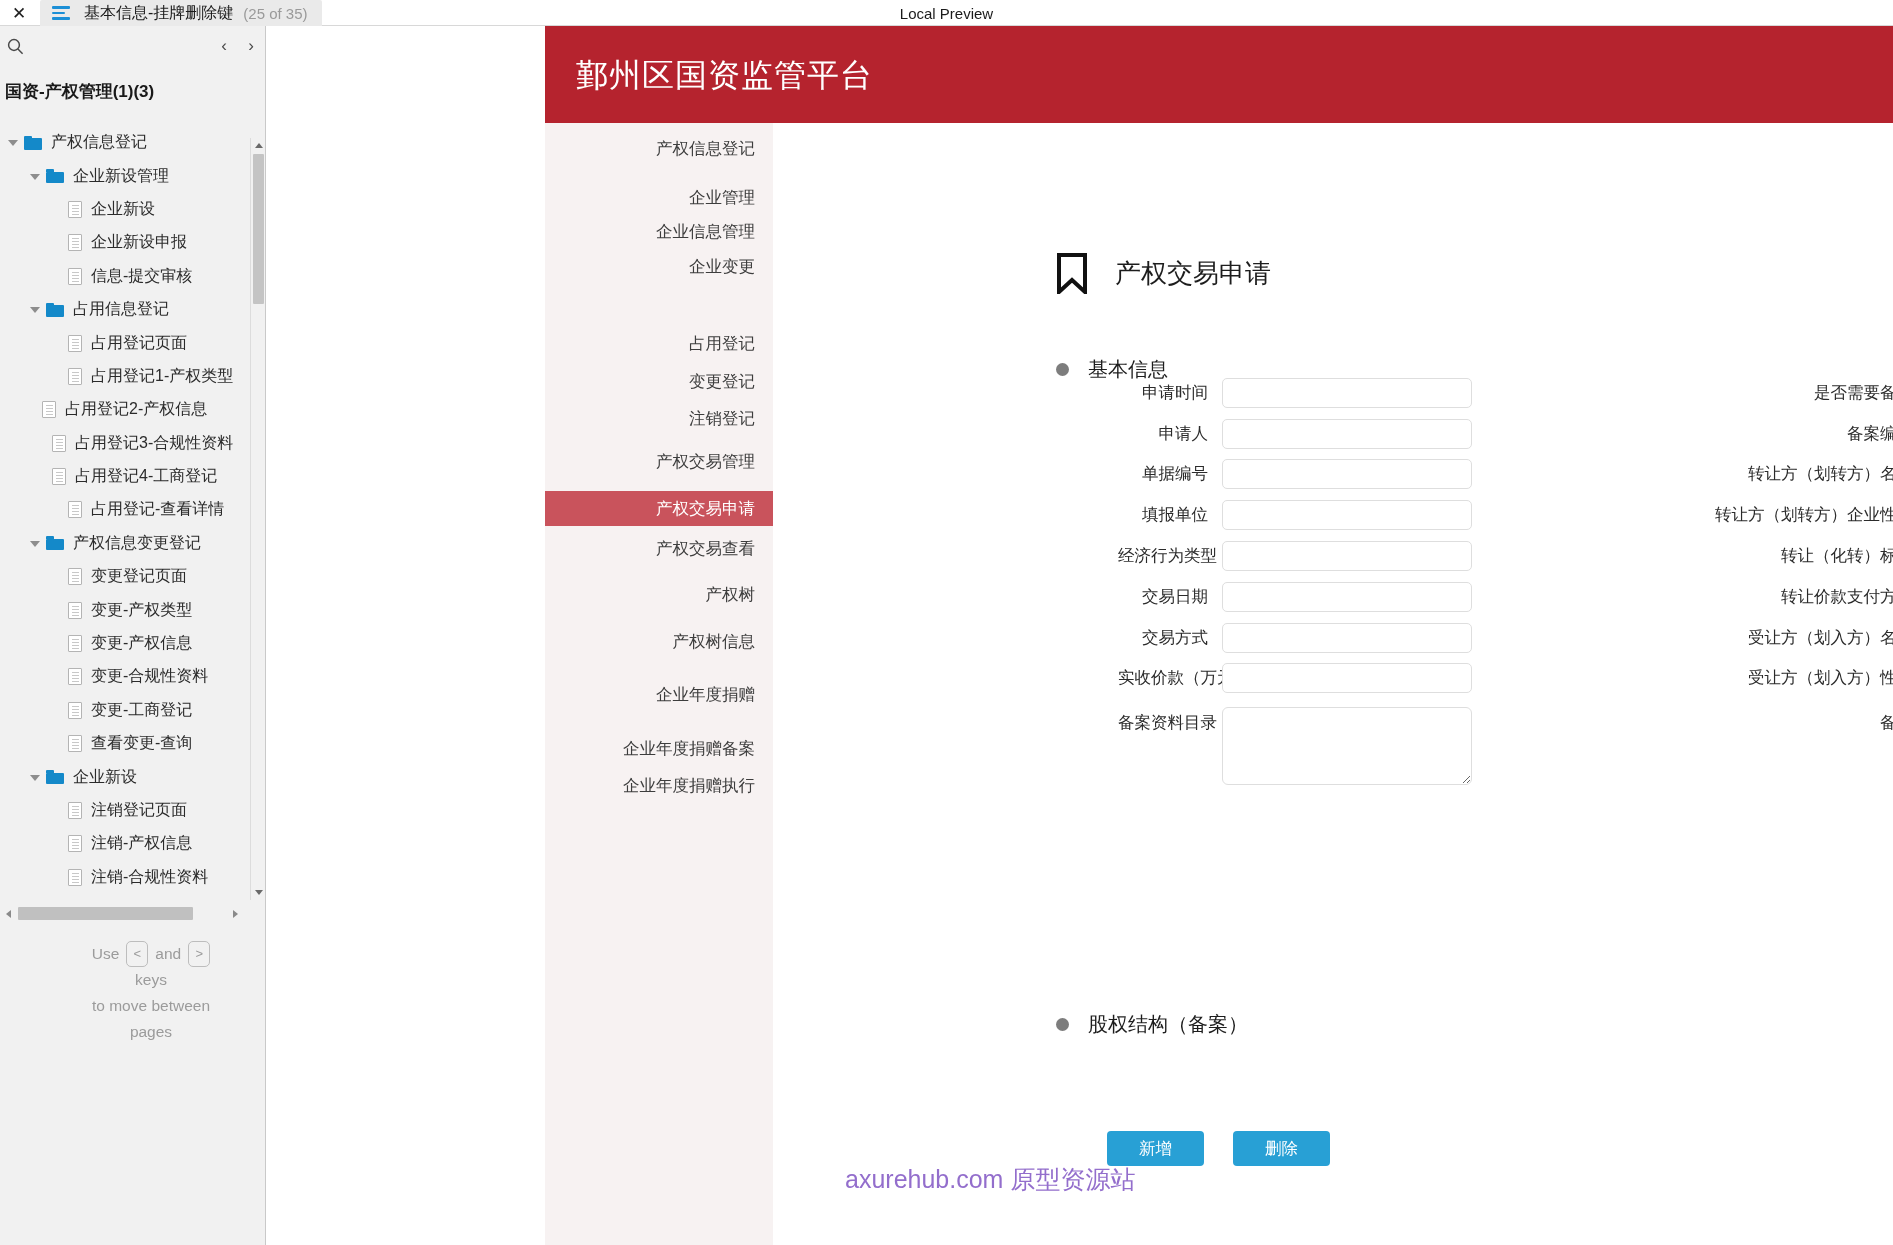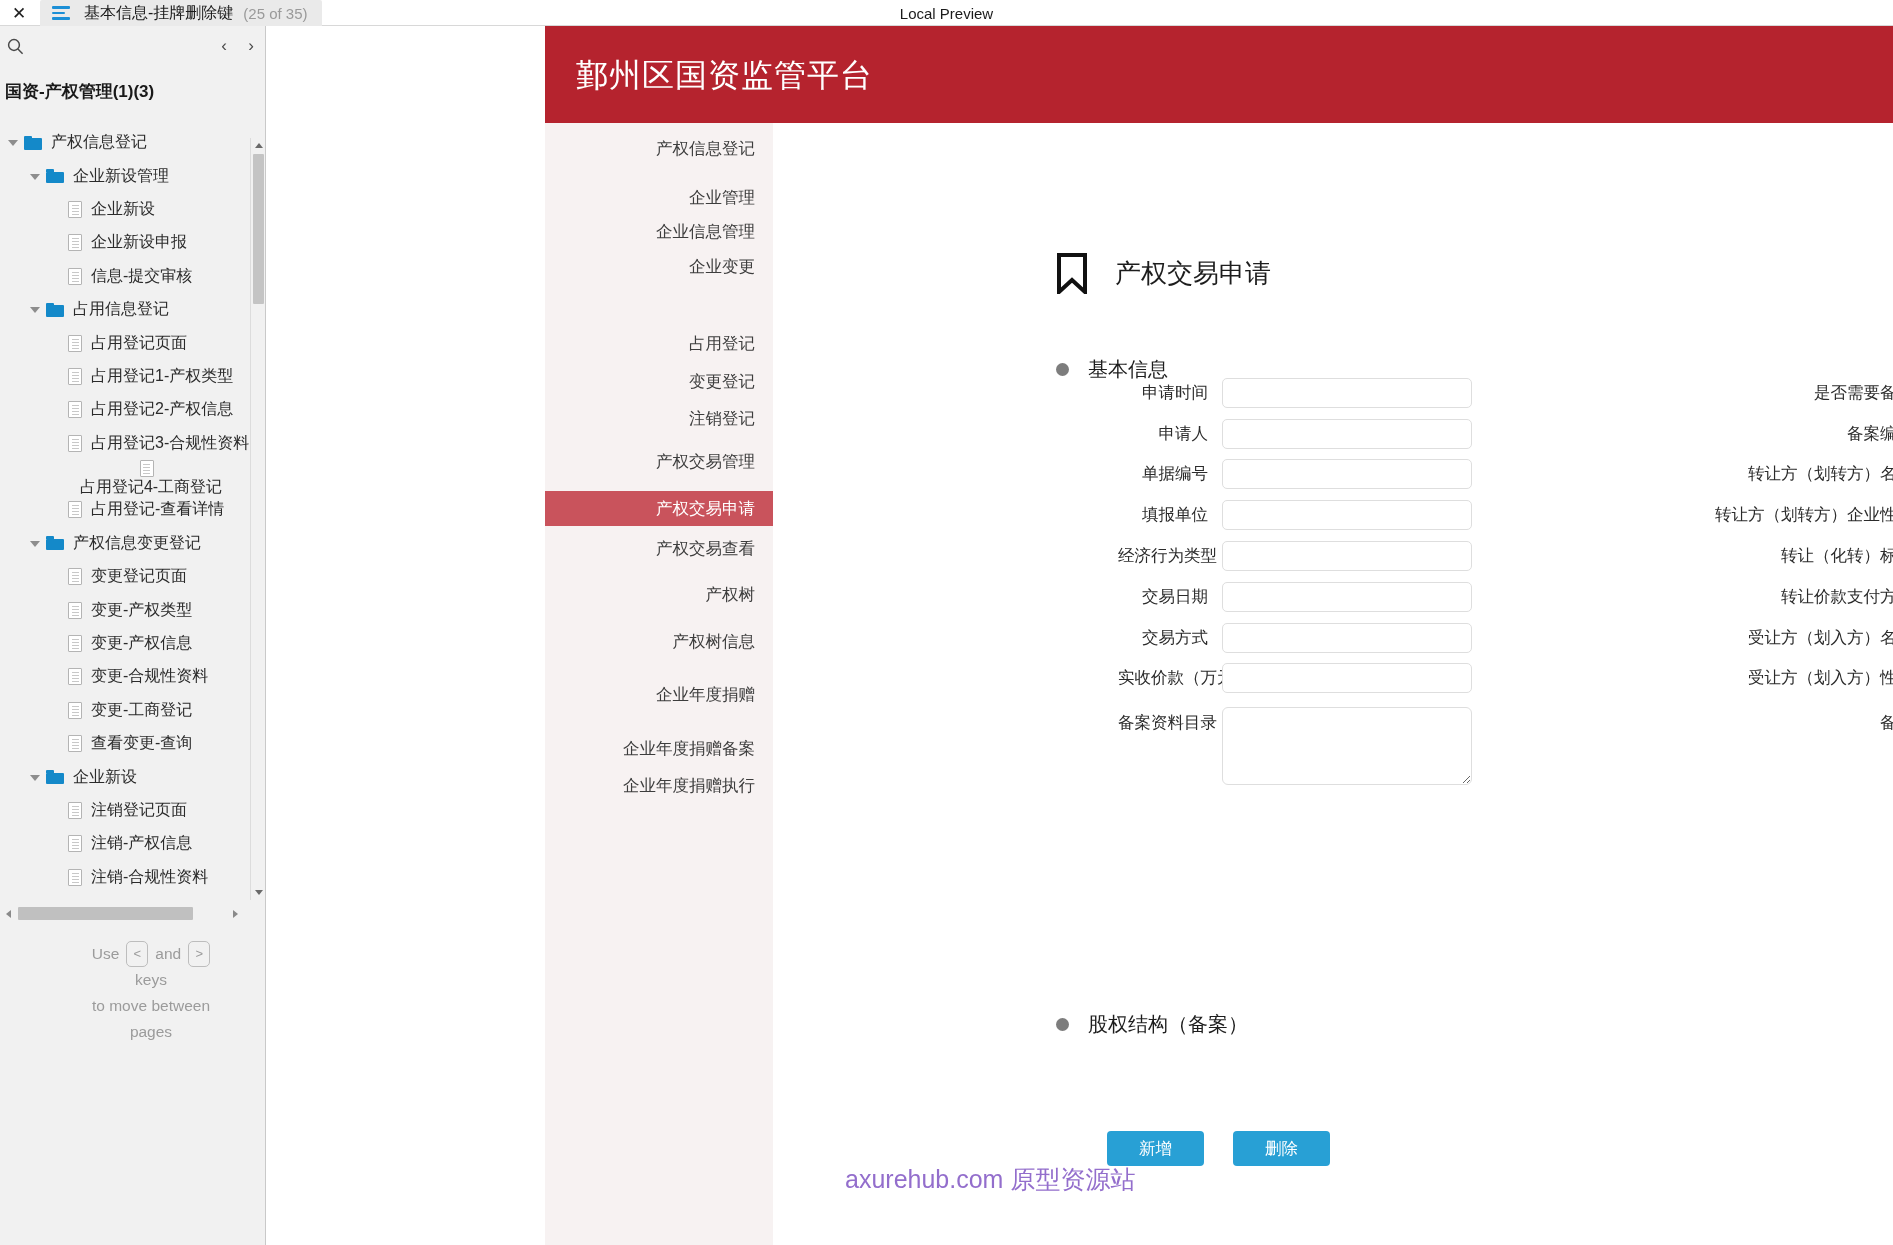--- a/index.html
+++ b/index.html
@@ -302,31 +302,31 @@
         <div class="tree-row" style="padding-left: 52px;">
           <span style="width: 16px; flex: 0 0 auto;"></span>
           <span class="ic-page"></span>
           <span class="tree-label">占用登记页面</span>
         </div>
         <div class="tree-row" style="padding-left: 52px;">
           <span style="width: 16px; flex: 0 0 auto;"></span>
           <span class="ic-page"></span>
           <span class="tree-label">占用登记1-产权类型</span>
         </div>
-        <div class="tree-row" style="padding-left: 52px;">
+        <div class="tree-row" style=" margin-left: 26px;">
           <span style="width: 16px; flex: 0 0 auto;"></span>
           <span class="ic-page"></span>
           <span class="tree-label">占用登记2-产权信息</span>
         </div>
-        <div class="tree-row" style="padding-left: 52px;">
+        <div class="tree-row" style="padding-left: 36px;">
           <span style="width: 16px; flex: 0 0 auto;"></span>
           <span class="ic-page"></span>
           <span class="tree-label">占用登记3-合规性资料</span>
         </div>
-        <div class="tree-row" style="padding-left: 52px; flex-direction: column;">
+        <div class="tree-row" style="padding-left: 36px;">
           <span style="width: 16px; flex: 0 0 auto;"></span>
           <span class="ic-page"></span>
           <span class="tree-label">占用登记4-工商登记</span>
         </div>
         <div class="tree-row" style="padding-left: 52px;">
           <span style="width: 16px; flex: 0 0 auto;"></span>
           <span class="ic-page"></span>
           <span class="tree-label">占用登记-查看详情</span>
         </div>
         <div class="tree-row" style="padding-left: 30px;">

